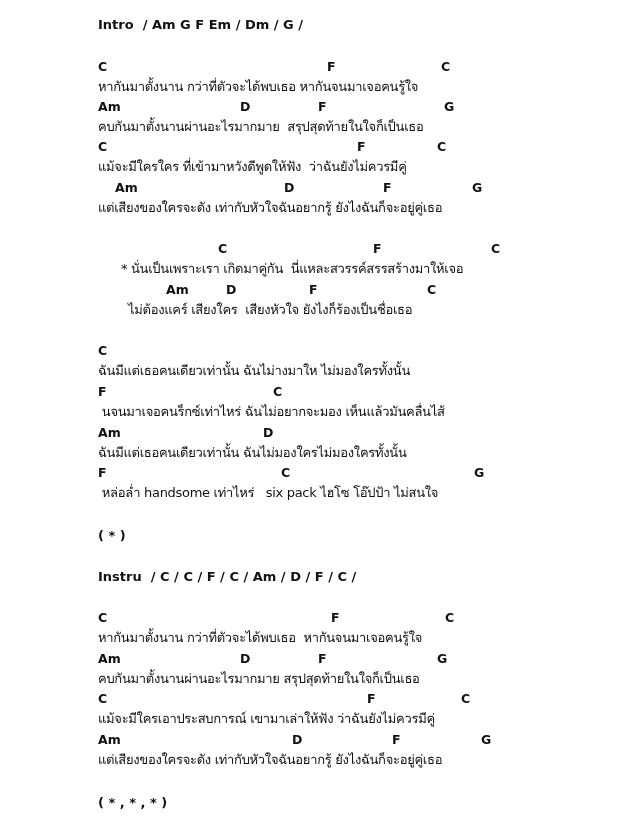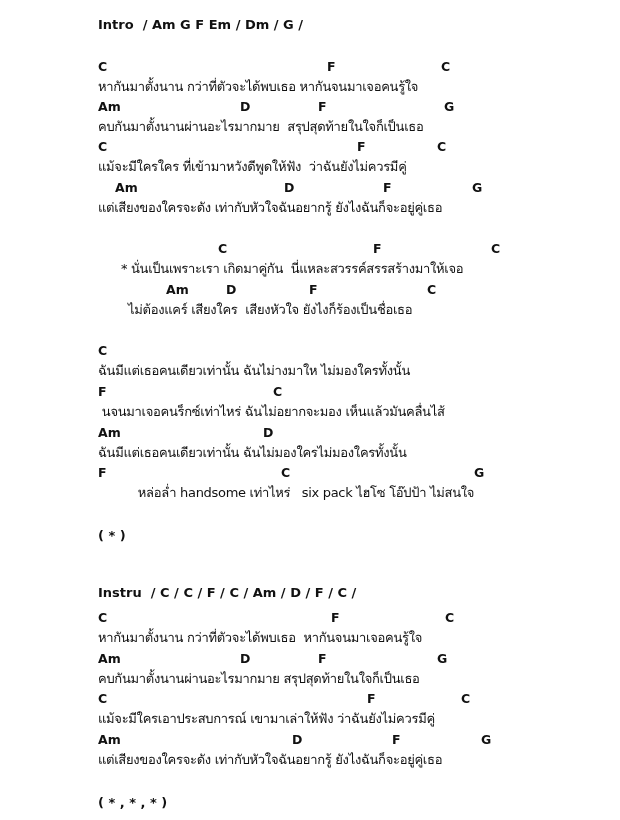--- a/index.html
+++ b/index.html
@@ -73,25 +73,25 @@
     <div class="cl">
         <span class="chord" style="left: 98px; top: 425px;">Am</span>
         <span class="chord" style="left: 263px; top: 425px;">D</span>
       </div>
     <div class="lyric" style="left:98px;top:444px;">ฉันมีแต่เธอคนเดียวเท่านั้น ฉันไม่มองใครไม่มองใครทั้งนั้น</div>
     <div class="cl">
         <span class="chord" style="left: 98px; top: 465px;">F</span>
         <span class="chord" style="left: 281px; top: 465px;">C</span>
         <span class="chord" style="left: 474px; top: 465px;">G</span>
       </div>
-    <div class="lyric" style="left:98px;top:484px;margin-left:36px;"> หล่อล่ำ handsome เท่าไหร่   six pack ไฮโซ โอ๊ปป้า ไม่สนใจ</div>
+    <div class="lyric" style="left:98px;top:484px;"> หล่อล่ำ handsome เท่าไหร่   six pack ไฮโซ โอ๊ปป้า ไม่สนใจ</div>
   </div>
 
   <div class="head" style="left:98px;top:528px;">( * )</div>
-  <div class="head" style="left:98px;top:569px;margin-top:16px;">Instru  / C / C / F / C / Am / D / F / C /</div>
+  <div class="head" style="left:98px;top:569px;">Instru  / C / C / F / C / Am / D / F / C /</div>
 
   <div>
     <div class="cl">
         <span class="chord" style="left: 98px; top: 610px;">C</span>
         <span class="chord" style="left: 331px; top: 610px;">F</span>
         <span class="chord" style="left: 445px; top: 610px;">C</span>
       </div>
     <div class="lyric" style="left:98px;top:629px;">หากันมาตั้งนาน กว่าที่ตัวจะได้พบเธอ  หากันจนมาเจอคนรู้ใจ</div>
     <div class="cl">
         <span class="chord" style="left: 98px; top: 651px;">Am</span>

